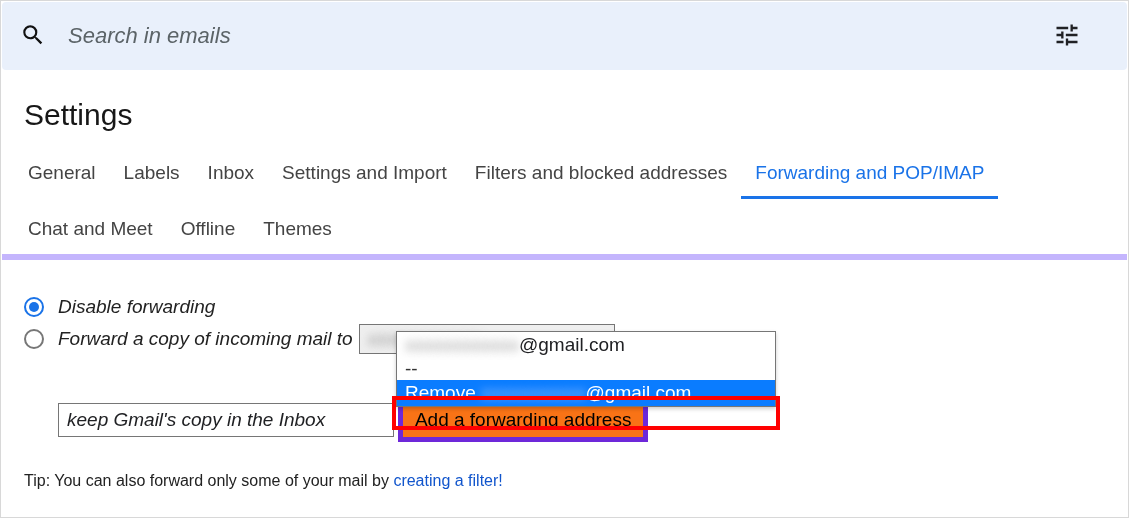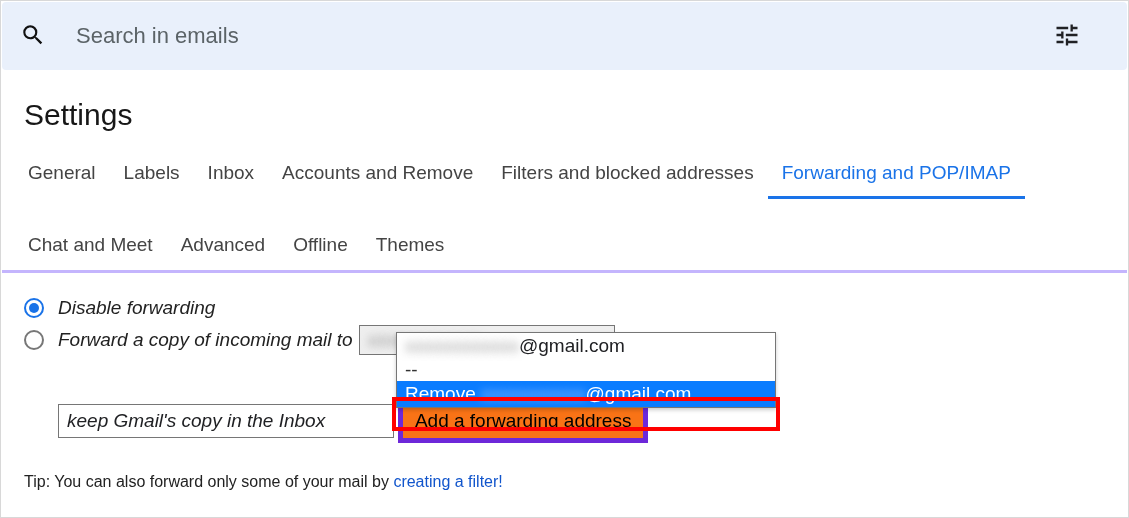--- a/index.html
+++ b/index.html
@@ -23,45 +23,46 @@
       border-radius: 4px;
       margin: 1px 1px 0 1px;
       position: relative;
     }
     .search-icon svg { width: 26px; height: 26px; fill: #111; }
     .search-input {
       border: none;
       background: transparent;
       font-size: 22px;
       color: #5f6873;
-      margin-left: 30px;
+      margin-left: 22px;
       flex: 1;
       outline: none;
       font-family: 'Segoe UI', Arial, sans-serif;
+      font-style: italic;
     }
     .search-input::placeholder { color: #5b6367; }
     .tune-icon { position: absolute; right: 46px; }
     .tune-icon svg { width: 28px; height: 28px; fill: #202124; }
 
     .content { padding: 0 23px; }
 
     .page-title {
       font-size: 30px;
       font-weight: 400;
       color: #171717;
       margin: 28px 0 22px 0;
       font-family: 'Product Sans', 'Segoe UI', Arial, sans-serif;
     }
 
     .tabs {
       display: flex;
       flex-wrap: wrap;
-      gap: 16px;
-      border-bottom: 3px solid #c4b5fd;
-      margin: 0 -22px;
+      gap: 0;
+      border-bottom: 6px solid #c4b5fd;
+      margin: 12px -22px;
       padding: 0 12px;
     }
     .tab {
       font-size: 19px;
       color: #444;
       padding: 8px 14px 12px 14px;
       cursor: pointer;
       border-bottom: 3px solid transparent;
       margin-bottom: -1px;
       white-space: nowrap;
@@ -243,27 +244,26 @@
 </div>
 
 <div class="content">
   <h1 class="page-title">Settings</h1>
 
   <div class="tabs">
     <div class="tab-row">
       <div class="tab">General</div>
       <div class="tab">Labels</div>
       <div class="tab">Inbox</div>
-      <div class="tab">Accounts and Remove</div>
+      <div class="tab">Settings and Import</div>
       <div class="tab">Filters and blocked addresses</div>
       <div class="tab active">Forwarding and POP/IMAP</div>
     </div>
     <div class="tab-row tab-row2">
       <div class="tab">Chat and Meet</div>
-      <div class="tab">Advanced</div>
       <div class="tab">Offline</div>
       <div class="tab">Themes</div>
     </div>
   </div>
 
   <div class="section">
     <div class="section-right">
       <div class="radio-row">
         <span class="radio checked"></span>
         <span class="radio-label">Disable forwarding</span>

